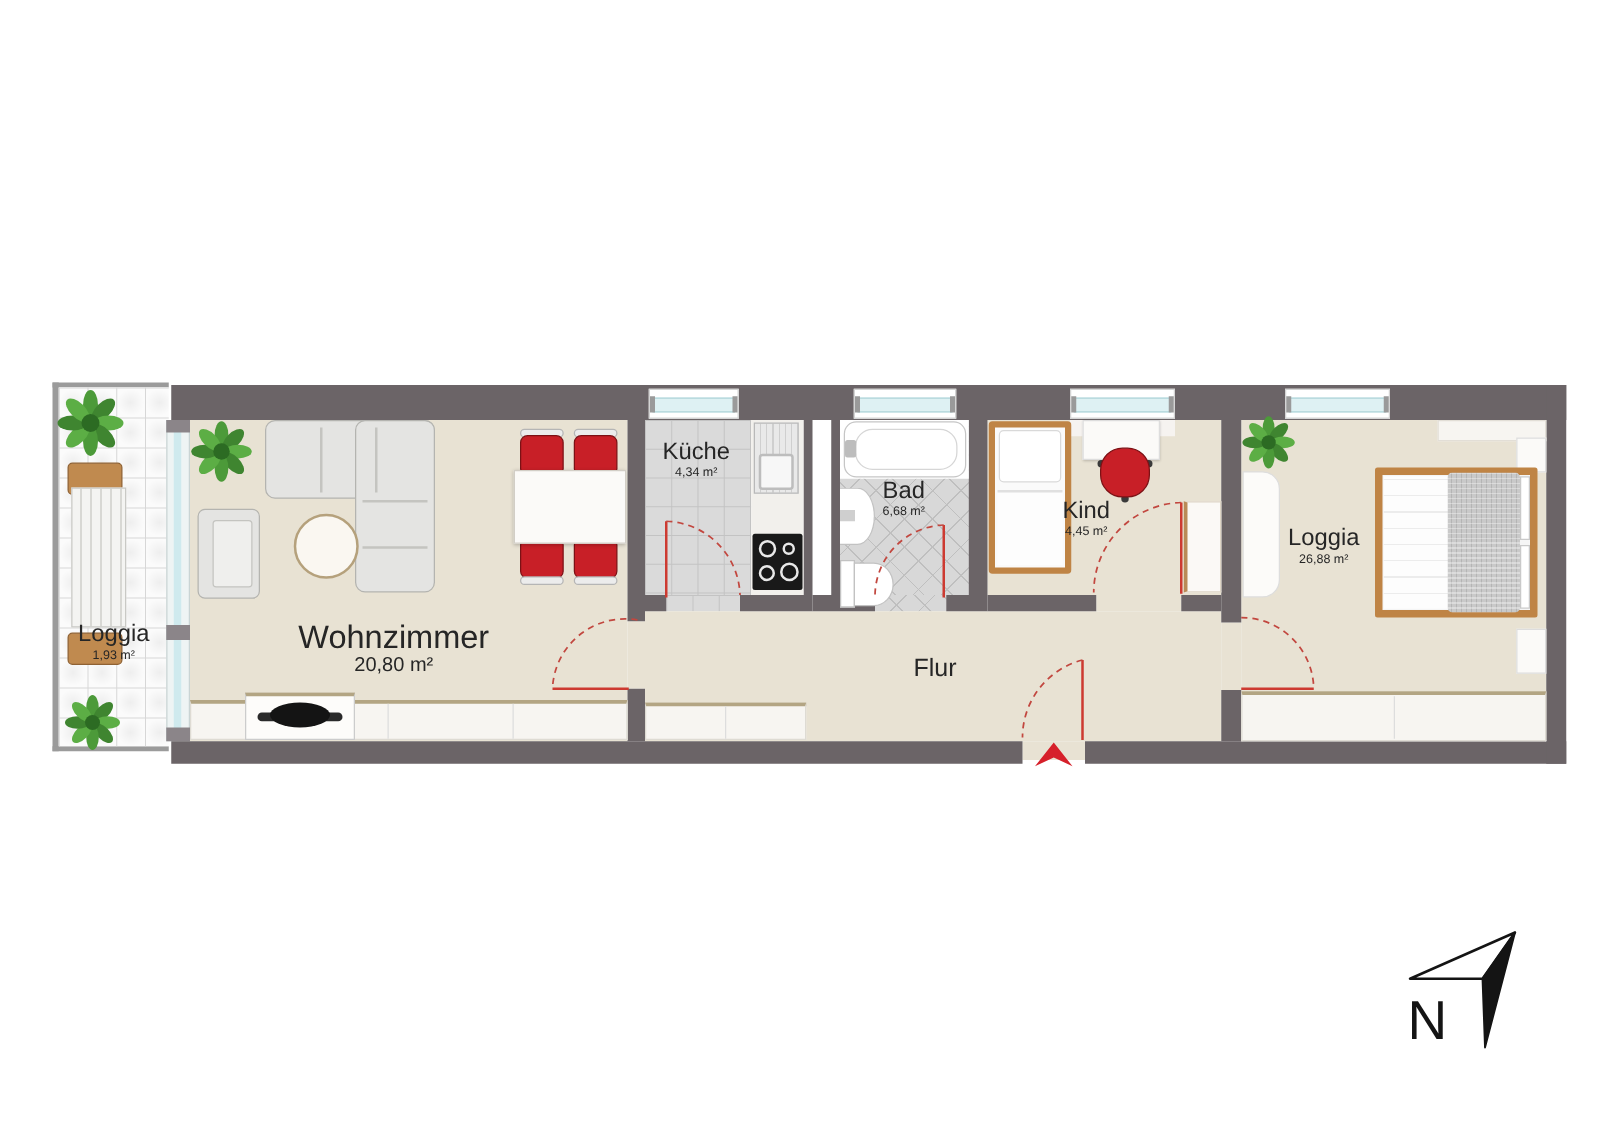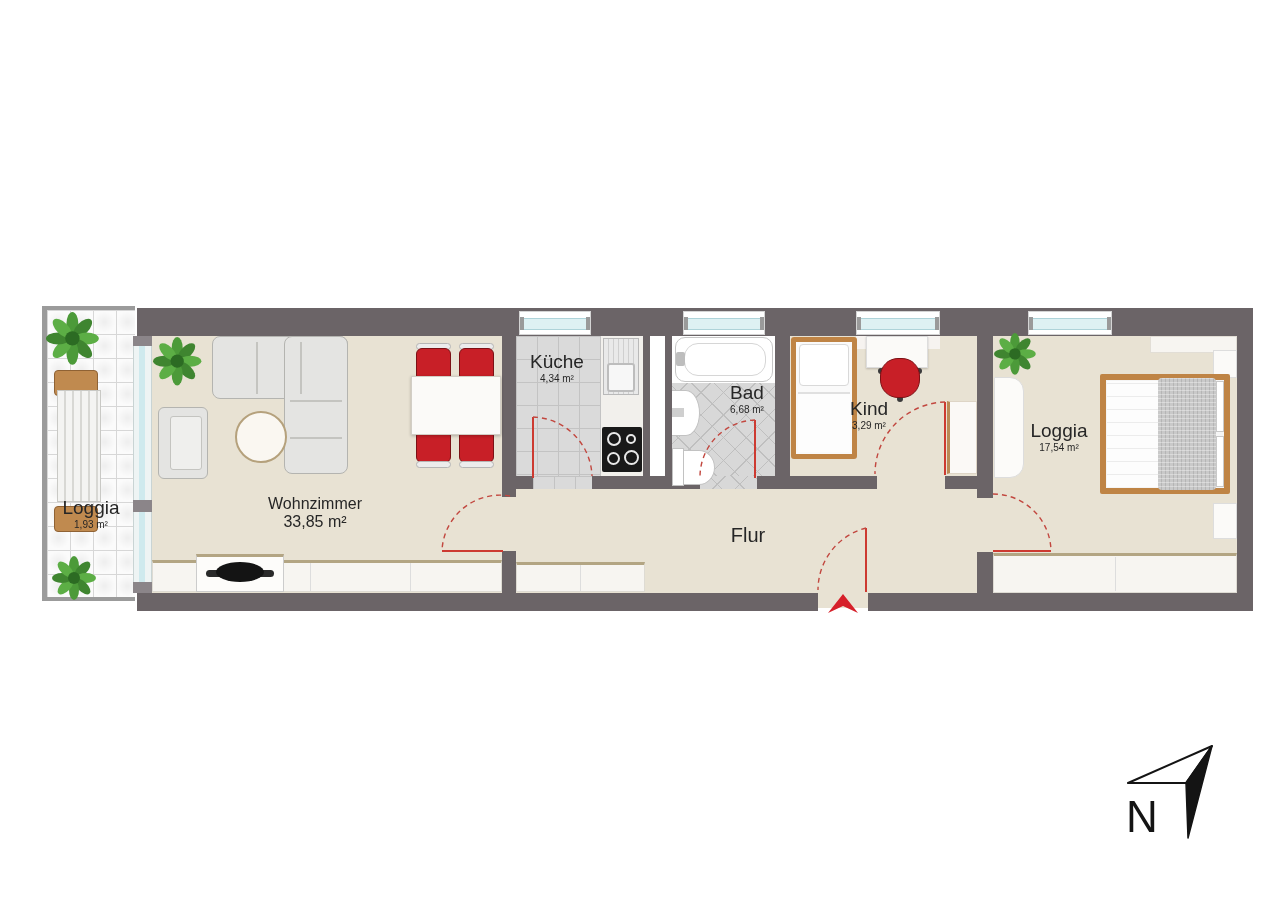--- a/index.html
+++ b/index.html
@@ -221,38 +221,38 @@
 
     <polygon points="1212,746 1128,783 1186,783" fill="#ffffff" stroke="#141414" stroke-width="2" stroke-linejoin="round"></polygon>
     <polygon points="1212,746 1186,783 1188,838" fill="#141414" stroke="#141414" stroke-width="1.5" stroke-linejoin="round"></polygon>
   </svg>
 
   <div class="lbl" style="left:91px;top:498px;">
     <div class="nm">Loggia</div>
     <div class="ar">1,93 m²</div>
   </div>
   <div class="lbl" style="left:315px;top:495px;">
-    <div class="nm" style="font-size:16px;">Wohnzimmer</div>
-    <div class="ar" style="font-size:16px;">33,85 m²</div>
+    <div class="nm" style="font-size:26px;">Wohnzimmer</div>
+    <div class="ar" style="font-size:16px;">20,80 m²</div>
   </div>
   <div class="lbl" style="left:557px;top:352px;">
     <div class="nm">Küche</div>
     <div class="ar">4,34 m²</div>
   </div>
-  <div class="lbl" style="left:723px;top:383px;margin-left:24px;">
+  <div class="lbl" style="left:723px;top:383px;">
     <div class="nm">Bad</div>
     <div class="ar">6,68 m²</div>
   </div>
   <div class="lbl" style="left:869px;top:399px;">
     <div class="nm">Kind</div>
-    <div class="ar">3,29 m²</div>
+    <div class="ar">4,45 m²</div>
   </div>
   <div class="lbl" style="left:1059px;top:421px;">
     <div class="nm">Loggia</div>
-    <div class="ar">17,54 m²</div>
+    <div class="ar">26,88 m²</div>
   </div>
   <div class="lbl" style="left:748px;top:524px;">
     <div class="nm" style="font-size:20px;">Flur</div>
   </div>
 
   <div class="abs" style="left:1126px;top:792px;font-size:44px;color:#141414;">N</div>
 
 </div>
 
 </body></html>

